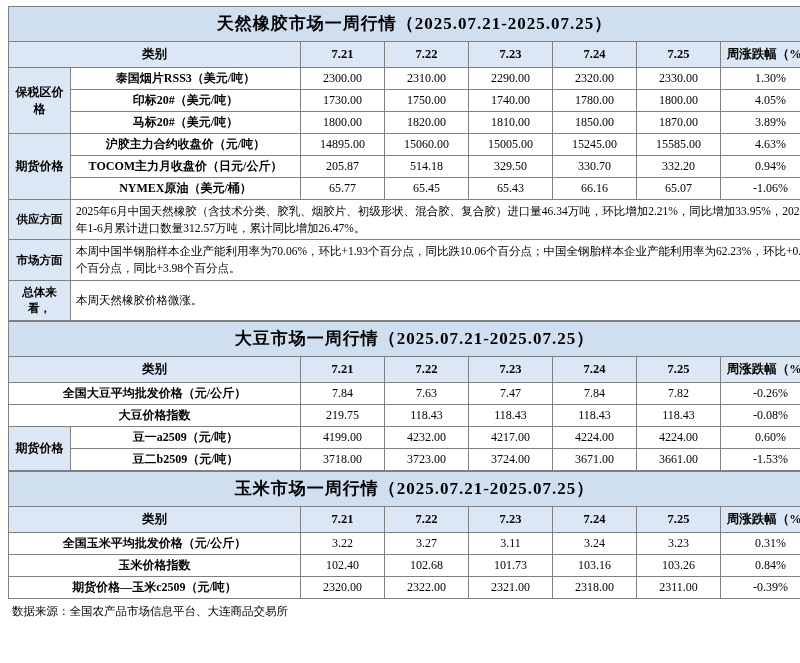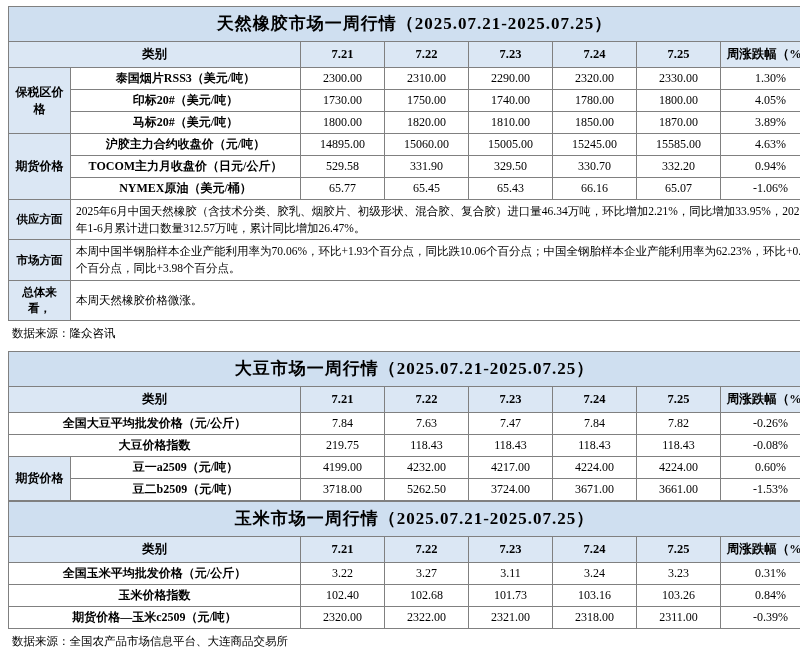--- a/index.html
+++ b/index.html
@@ -103,22 +103,22 @@
       <td class="lbl lbl-b">沪胶主力合约收盘价（元/吨）</td>
       <td class="num">14895.00</td>
       <td class="num">15060.00</td>
       <td class="num">15005.00</td>
       <td class="num">15245.00</td>
       <td class="num">15585.00</td>
       <td class="num">4.63%</td>
     </tr>
     <tr>
       <td class="lbl lbl-b">TOCOM主力月收盘价（日元/公斤）</td>
-      <td class="num">529.58</td>
-      <td class="num">331.90</td>
+      <td class="num">205.87</td>
+      <td class="num">514.18</td>
       <td class="num">329.50</td>
       <td class="num">330.70</td>
       <td class="num">332.20</td>
       <td class="num">0.94%</td>
     </tr>
     <tr>
       <td class="lbl lbl-b">NYMEX原油（美元/桶）</td>
       <td class="num">65.77</td>
       <td class="num">65.45</td>
       <td class="num">65.43</td>
@@ -134,21 +134,20 @@
     <tr class="note">
       <td class="note-head">市场方面</td>
       <td colspan="7">本周中国半钢胎样本企业产能利用率为70.06%，环比+1.93个百分点，同比跌10.06个百分点；中国全钢胎样本企业产能利用率为62.23%，环比+0.25个百分点，同比+3.98个百分点。</td>
     </tr>
     <tr class="note">
       <td class="note-head">总体来看，</td>
       <td colspan="7">本周天然橡胶价格微涨。</td>
     </tr>
   </tbody>
     </table>
-  <div class="src">数据来源：隆众咨讯</div>
 
   <table>
     <colgroup>
       <col class="c1">
         <col class="c2">
         <col class="c3">
         <col class="c4">
         <col class="c5">
         <col class="c6">
         <col class="c7">
@@ -191,21 +190,21 @@
       <td class="num">4199.00</td>
       <td class="num">4232.00</td>
       <td class="num">4217.00</td>
       <td class="num">4224.00</td>
       <td class="num">4224.00</td>
       <td class="num">0.60%</td>
     </tr>
     <tr>
       <td class="lbl lbl-b">豆二b2509（元/吨）</td>
       <td class="num">3718.00</td>
-      <td class="num">5262.50</td>
+      <td class="num">3723.00</td>
       <td class="num">3724.00</td>
       <td class="num">3671.00</td>
       <td class="num">3661.00</td>
       <td class="num">-1.53%</td>
     </tr>
   </tbody>
     </table>
 
   <table>
     <colgroup>

